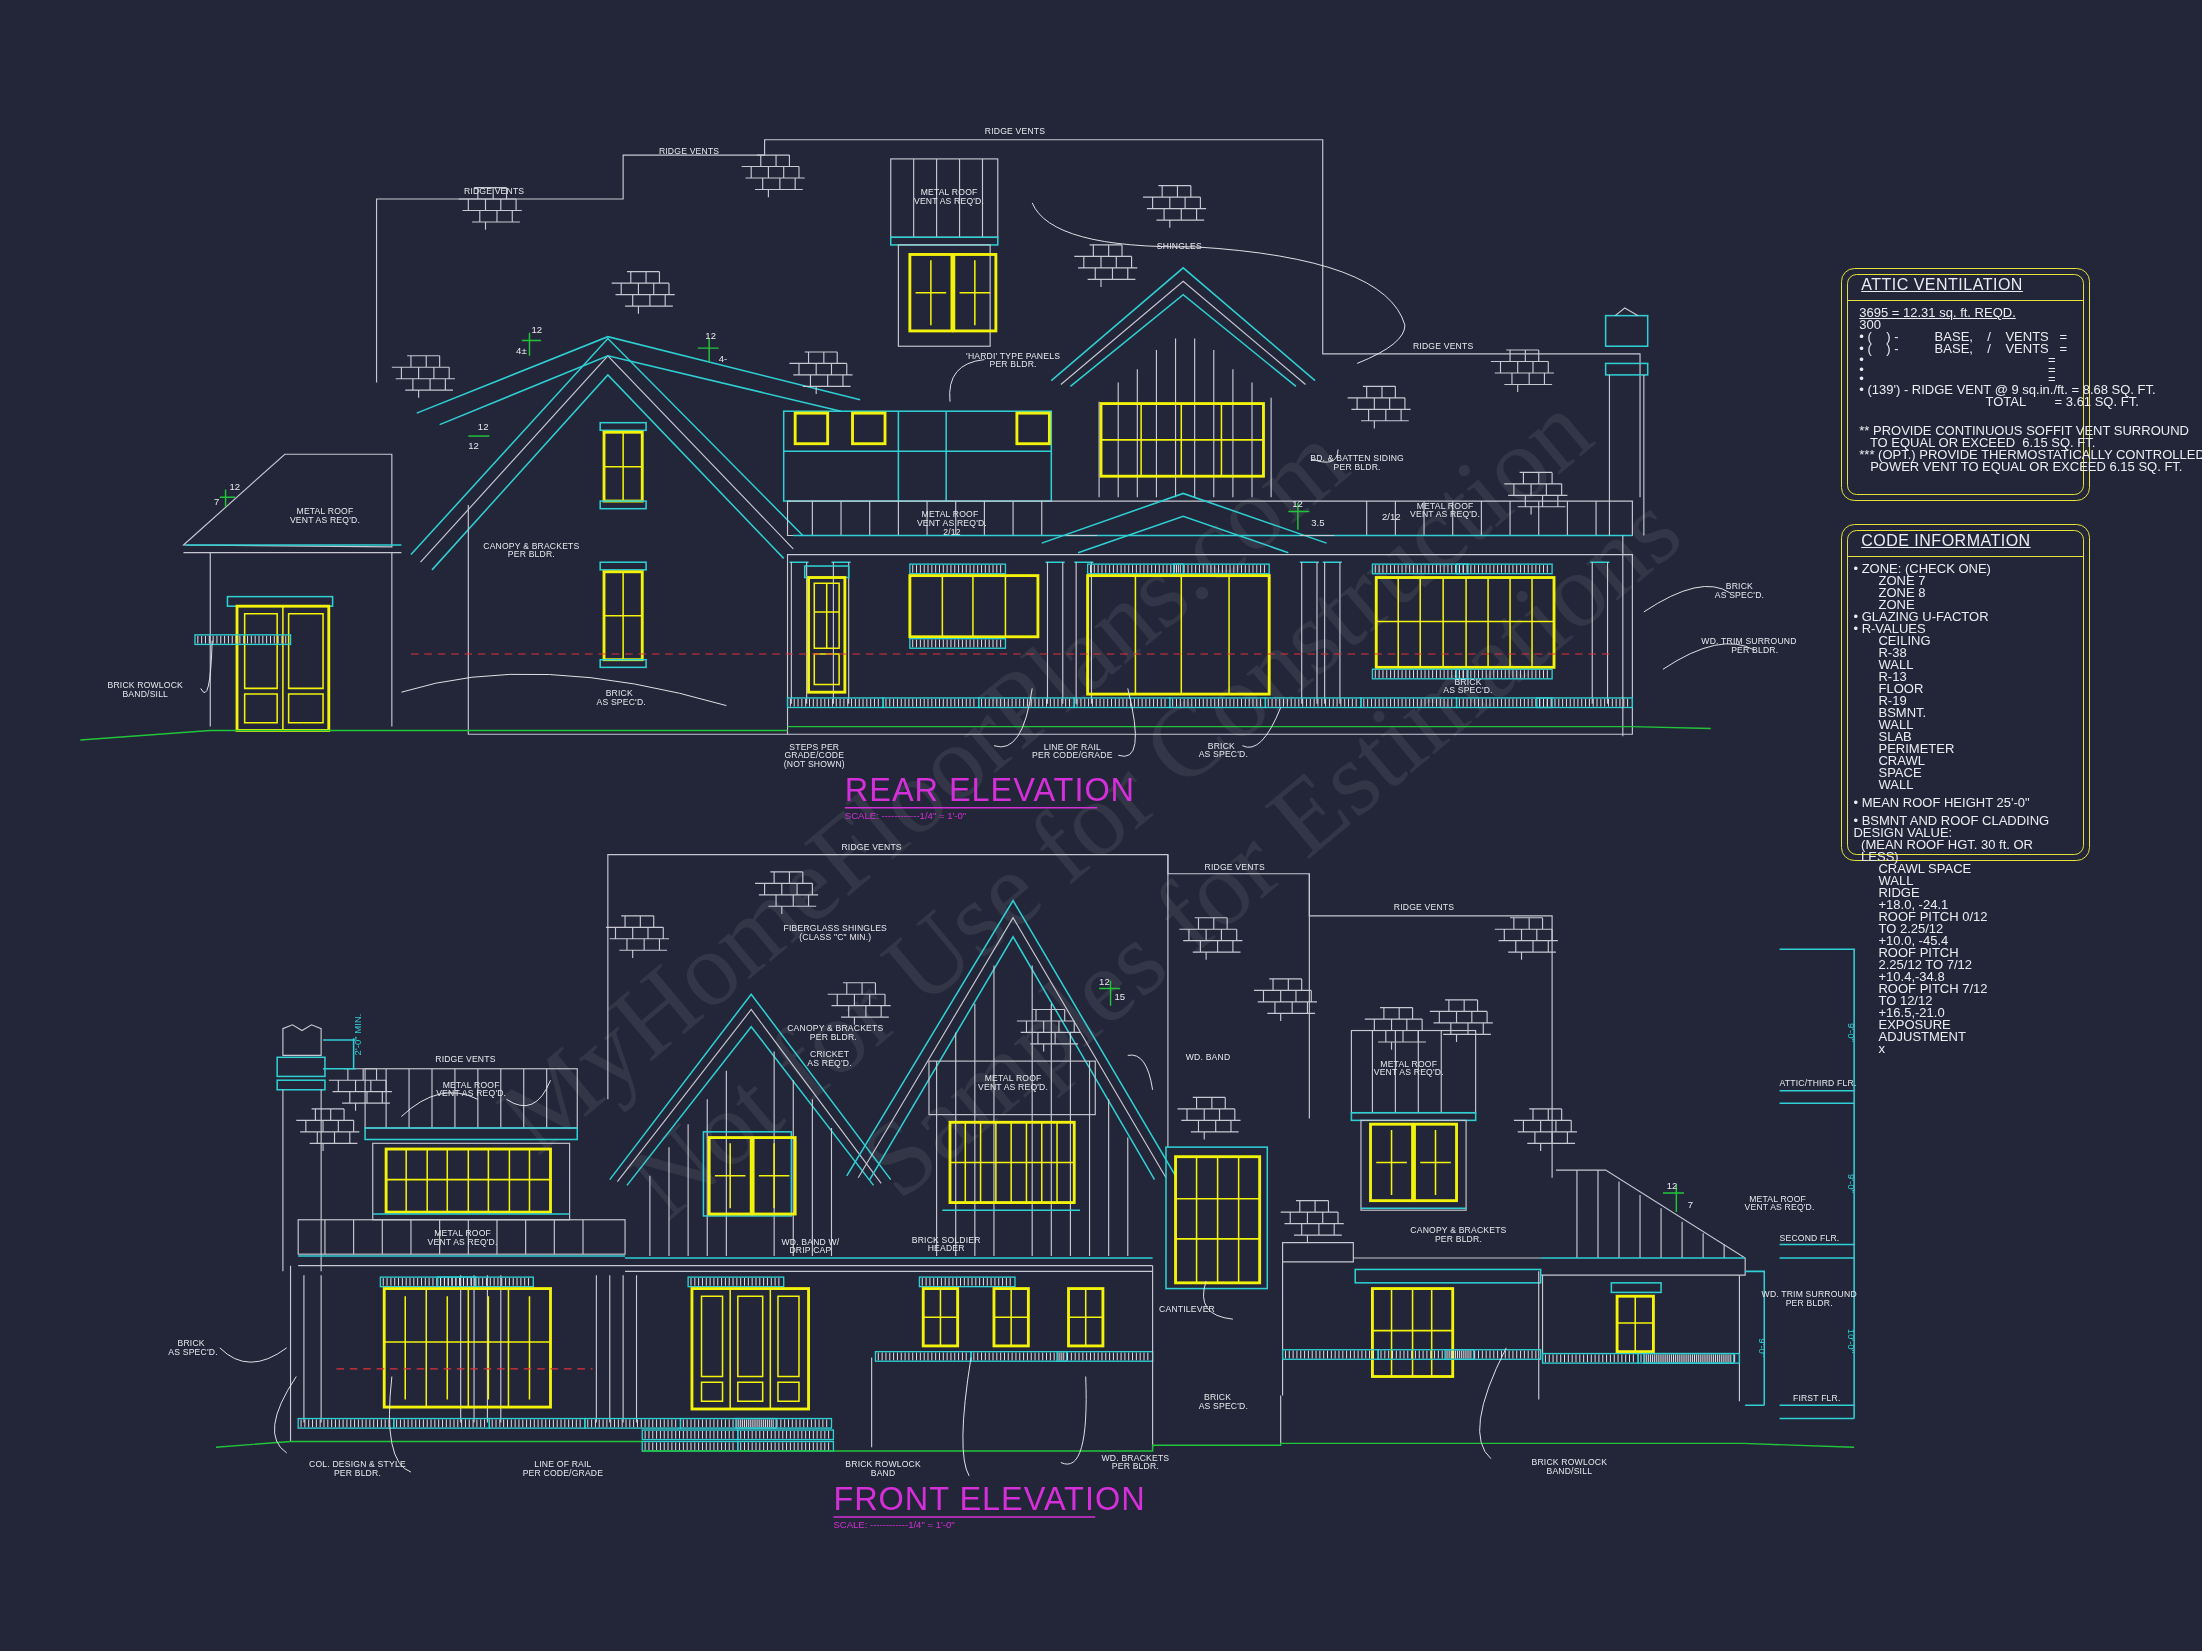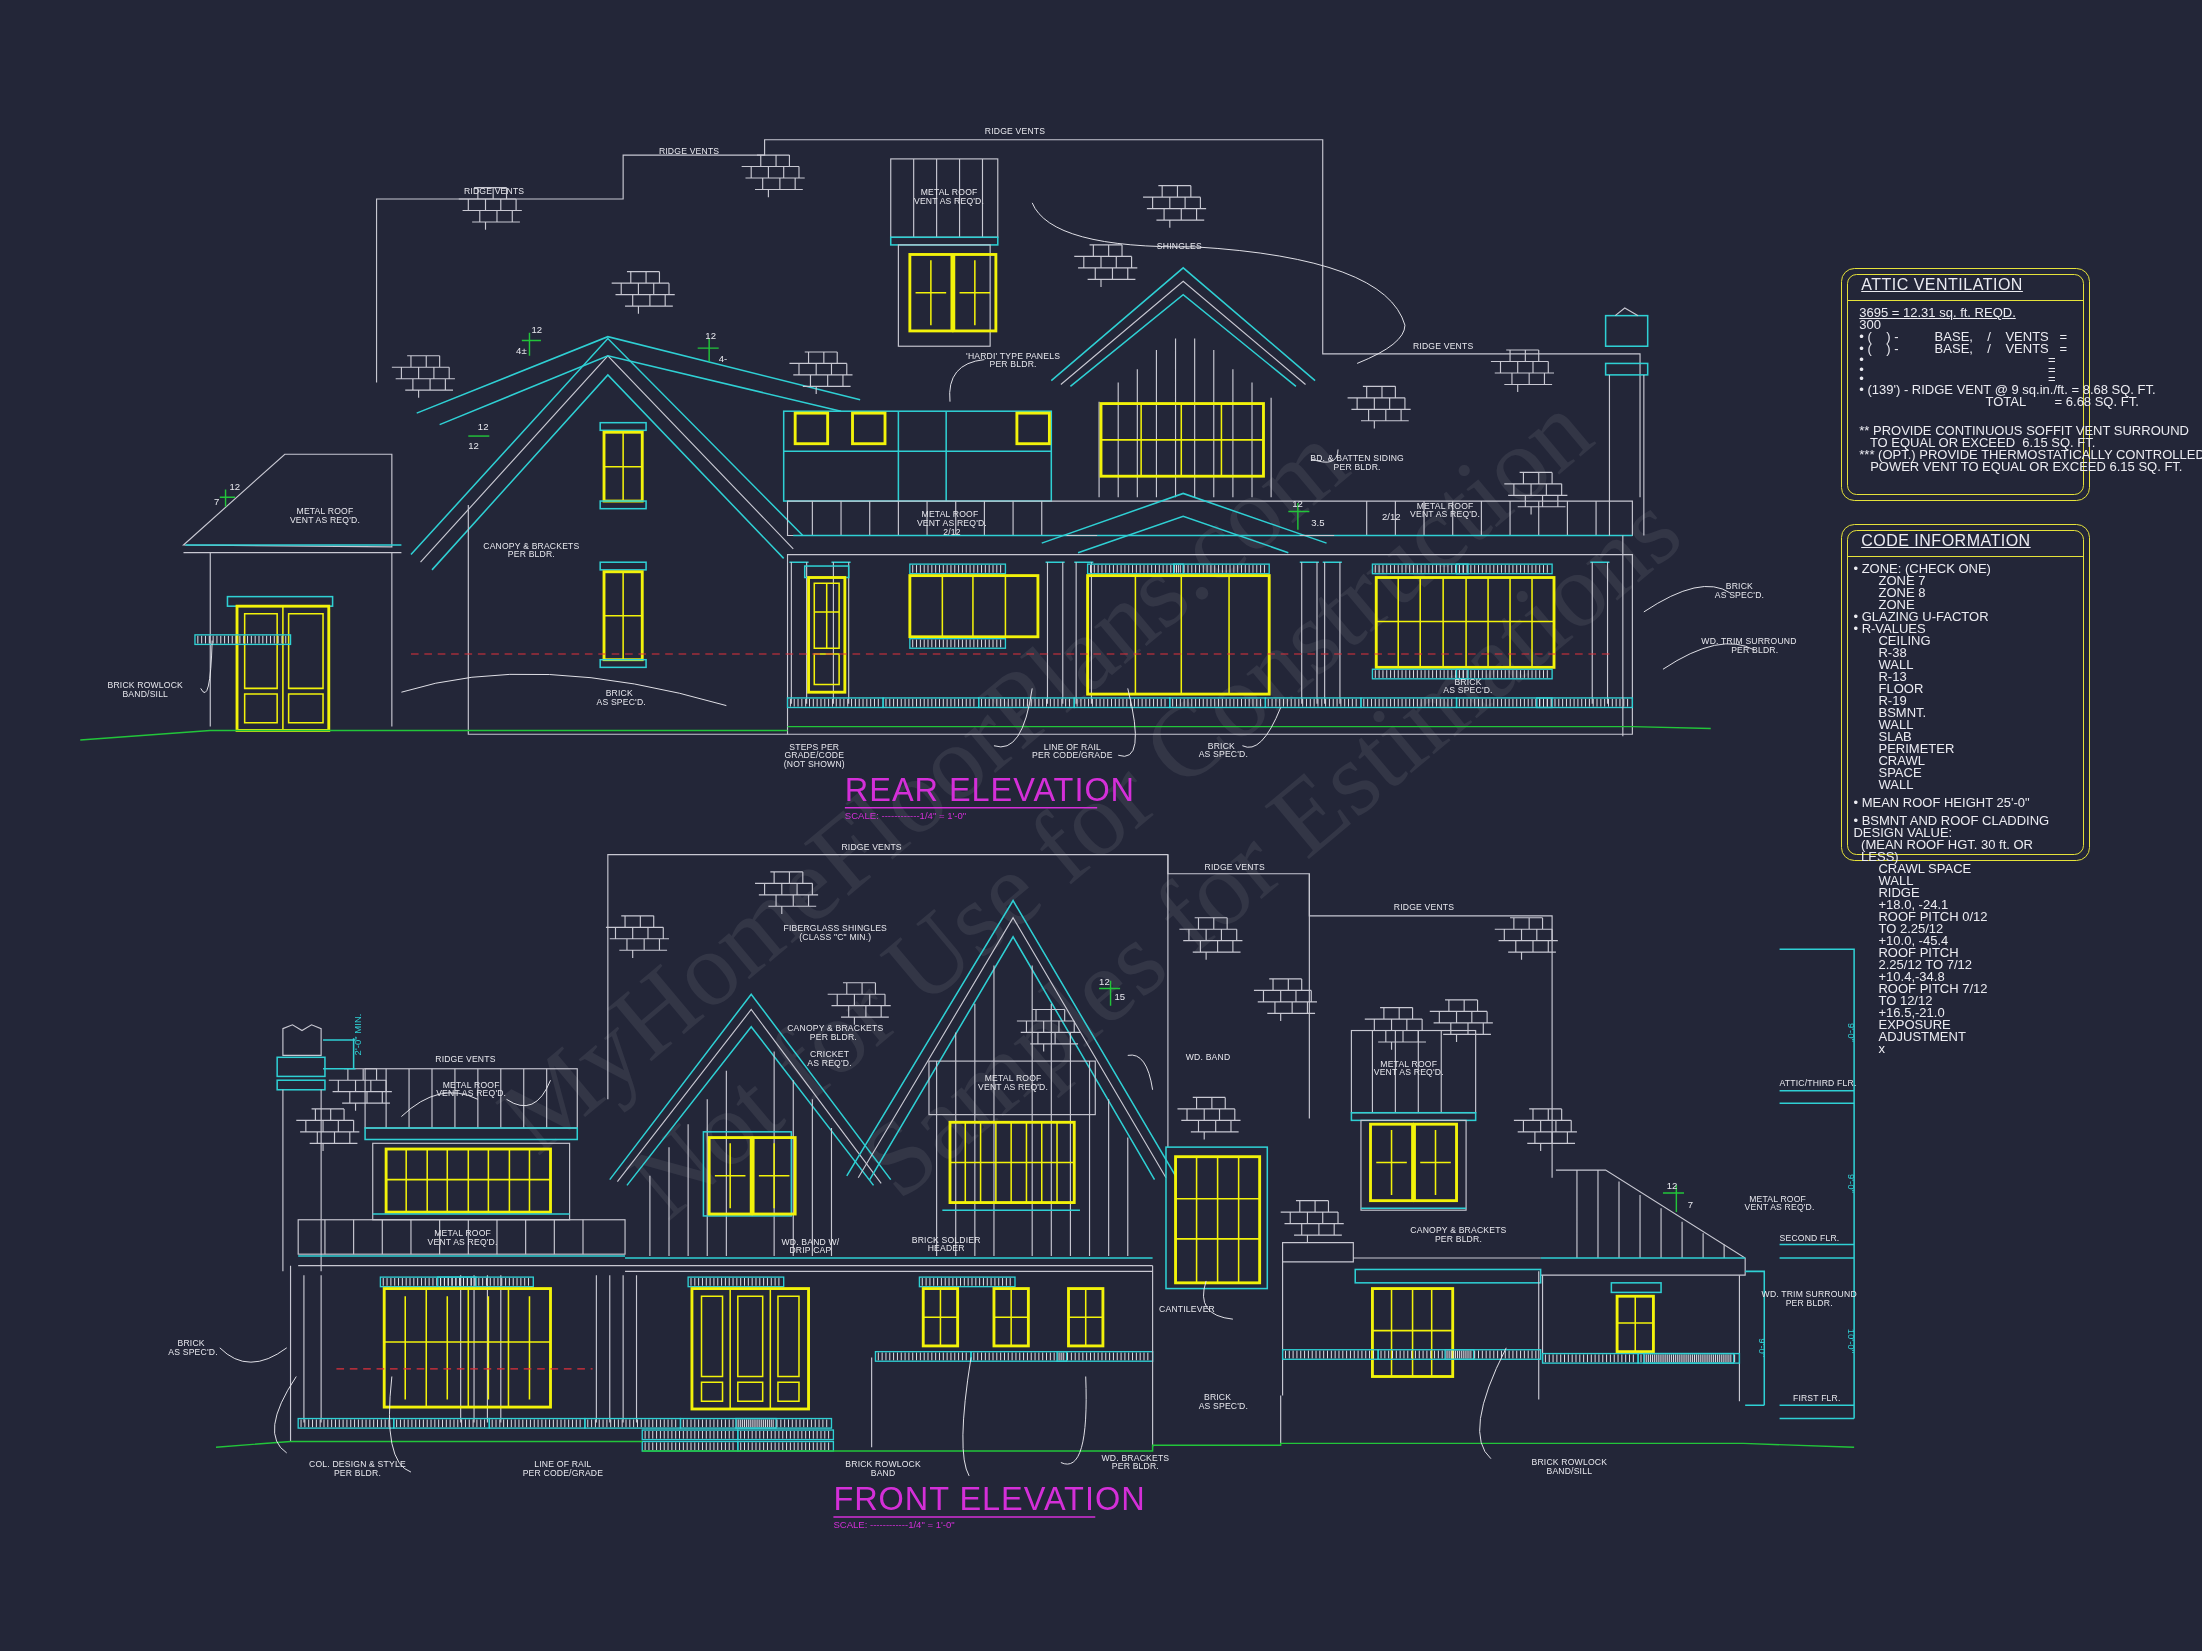--- a/index.html
+++ b/index.html
@@ -443,21 +443,21 @@
       </div>
     <div class="panel-body">
       <div class="row ul">3695 = 12.31 sq. ft. REQD.</div>
       <div class="row">300</div>
       <div class="row">• (    ) -          BASE,    /    VENTS   =</div>
       <div class="row">• (    ) -          BASE,    /    VENTS   =</div>
       <div class="row" style="line-height:9.6px">•                                                   =</div>
       <div class="row" style="line-height:9.6px">•                                                   =</div>
       <div class="row" style="line-height:9.6px">•                                                   =</div>
       <div class="row">• (139') - RIDGE VENT @ 9 sq.in./ft. = 8.68 SQ. FT.</div>
-      <div class="row">                                   TOTAL        = 6.68 SQ. FT.</div>
+      <div class="row">                                   TOTAL        = 3.61 SQ. FT.</div>
       <div style="height:17px"></div>
       <div class="row">** PROVIDE CONTINUOUS SOFFIT VENT SURROUND</div>
       <div class="row">   TO EQUAL OR EXCEED  6.15 SQ. FT.</div>
       <div class="row">*** (OPT.) PROVIDE THERMOSTATICALLY CONTROLLED</div>
       <div class="row">   POWER VENT TO EQUAL OR EXCEED 6.15 SQ. FT.</div>
     </div>
   </div>
 </div>
 
 <div class="panel" style="left:1841px;top:524px;width:247px;height:335px;">

